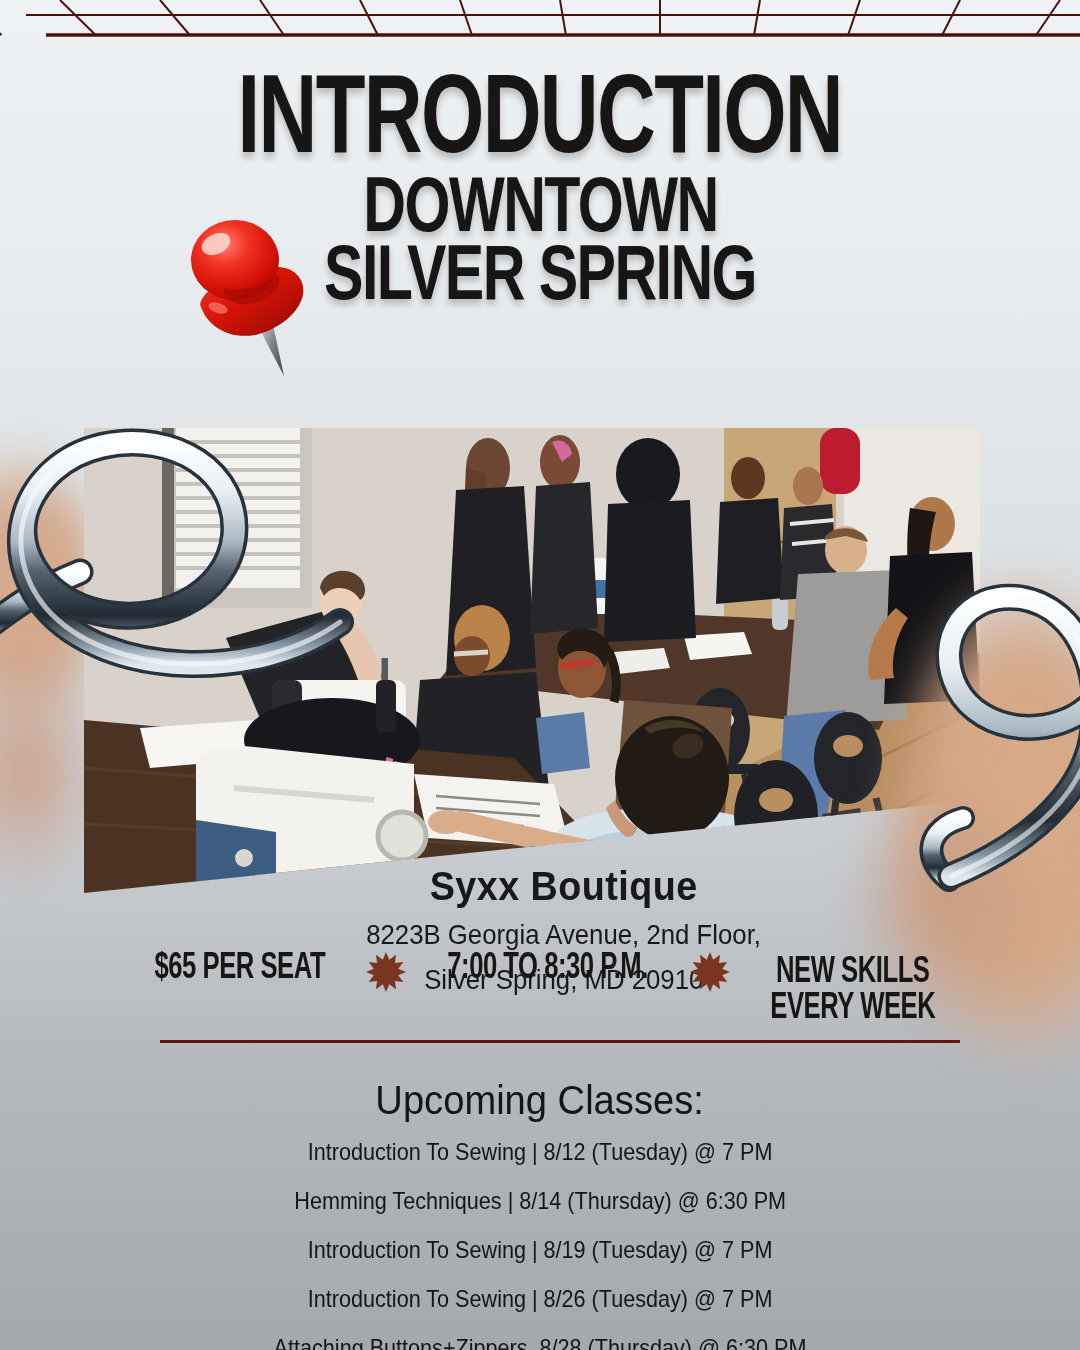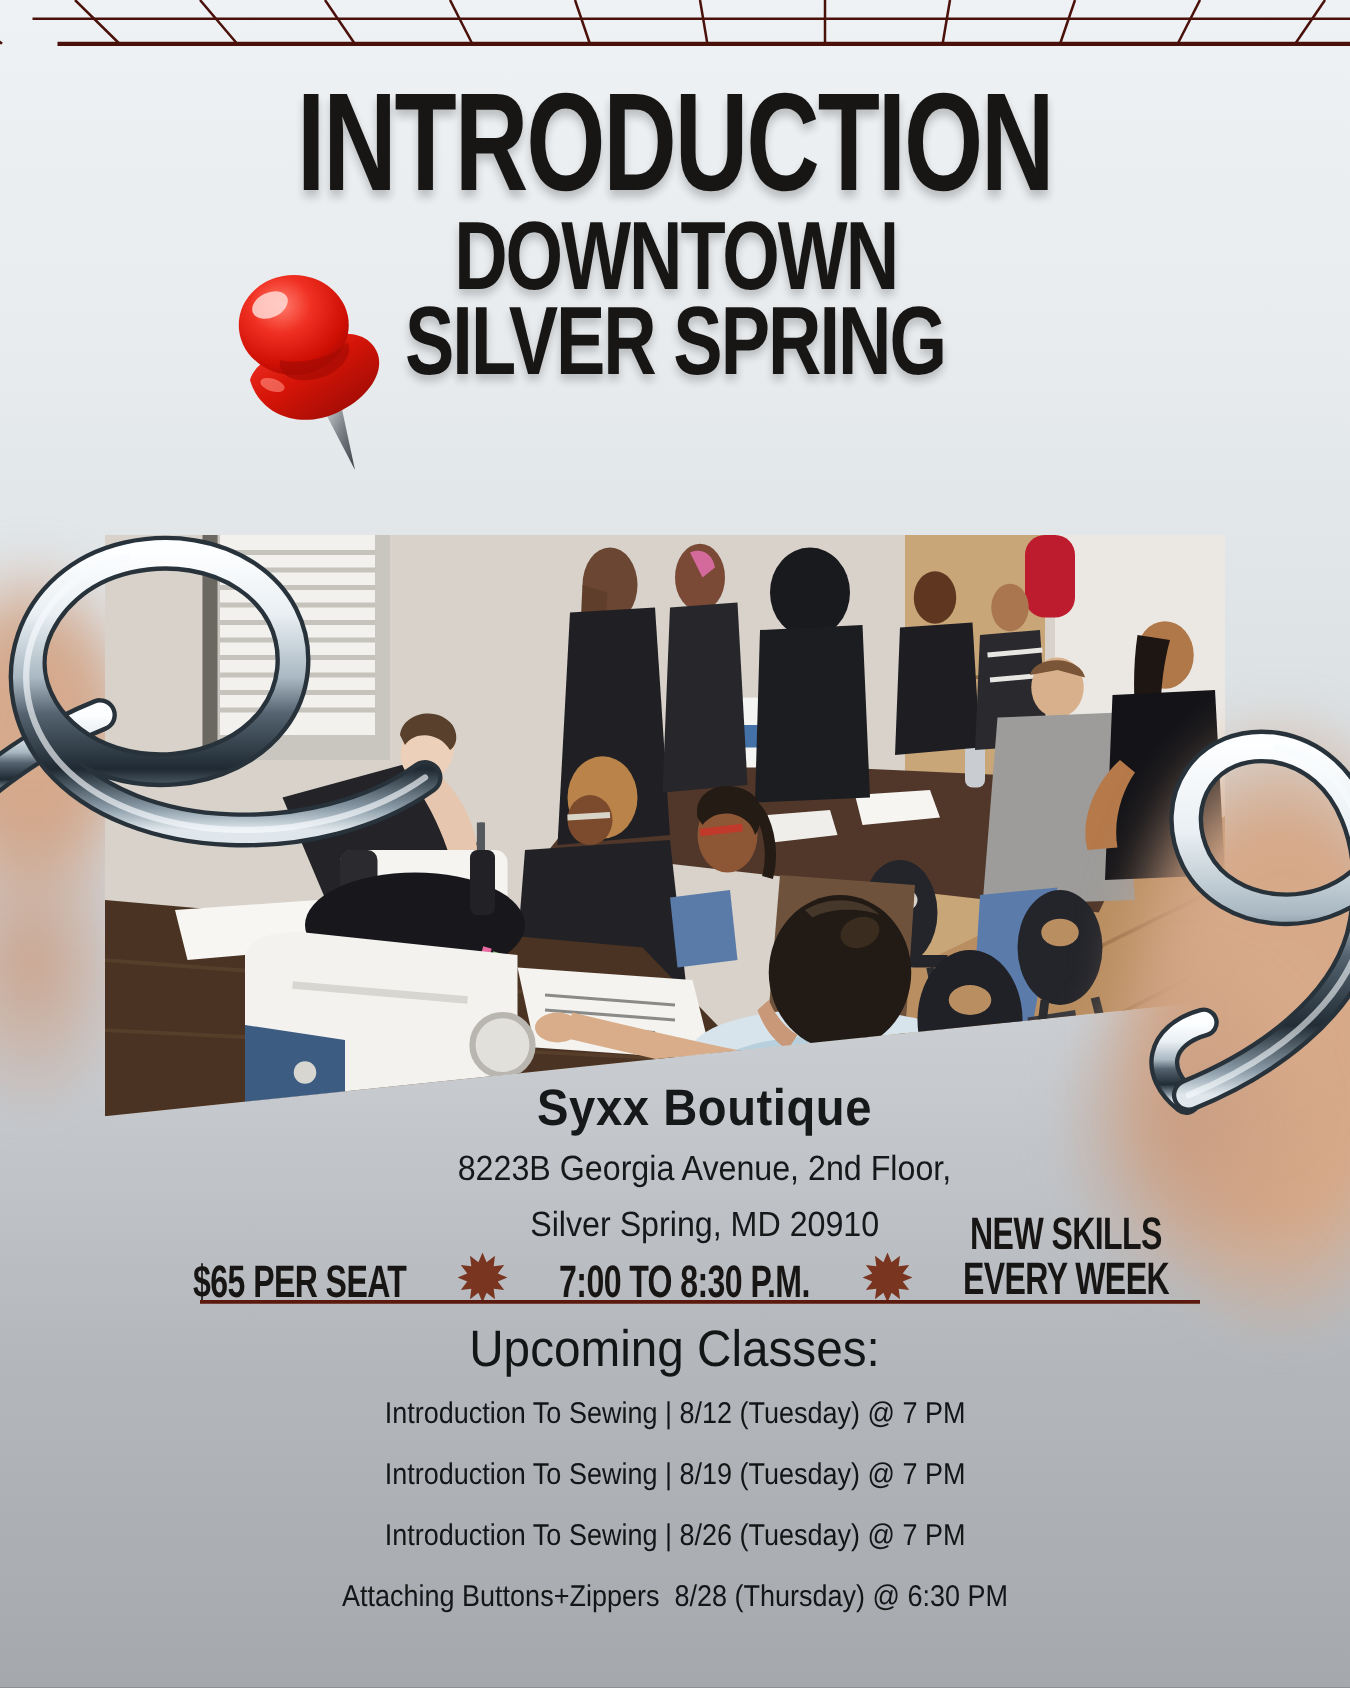--- a/index.html
+++ b/index.html
@@ -43,29 +43,29 @@
   
   .spiral-left{left:-12px;top:420px;width:368px;height:290px;z-index:7;}
   .spiral-right{left:905px;top:528px;width:200px;height:365px;z-index:7;}
   
   .venue{left:0;top:860px;width:1080px;text-align:center;color:#17181a;z-index:8;margin-left:24px;}
   .venue-name{font-size:41px;font-weight:700;letter-spacing:.5px;height:52px;line-height:52px;}
   .venue-line{font-size:28px;font-weight:400;height:45px;line-height:45px;}
   .venue-line .sq,.venue-name .sq{display:inline-block;transform:scaleX(.92);}
   .details-row{
     left:150px;top:952px;width:790px;height:90px;z-index:8;
-    display:flex;align-items:flex-end;justify-content:space-between;color:#181614;
+    display:flex;align-items:flex-start;justify-content:space-between;color:#181614;
   }
   .detail-blocky{font-weight:700;font-size:27px;letter-spacing:-.5px;}
   .detail-blocky .sq{display:inline-block;transform:scale(.95,1.35);transform-origin:50% 55%;}
   .tagline{text-align:center;line-height:36px;}
   .star{width:40px;height:40px;flex:0 0 auto;}
   .divider{left:160px;top:1040px;width:800px;height:0;border-top:3px solid #5c190d;z-index:8;}
   .classes{left:0;top:1054px;width:1080px;text-align:center;color:#141517;z-index:8;}
-  .classes-heading{font-size:41px;font-weight:400;height:52px;line-height:50px;text-decoration:underline;text-underline-offset:6px;}
+  .classes-heading{font-size:41px;font-weight:400;height:52px;line-height:50px;text-decoration:underline;text-underline-offset:6px;margin-top:21px;}
   .classes-heading .sq{display:inline-block;transform:scaleX(.93);}
   .class-item{font-size:24px;font-weight:400;height:48px;line-height:48px;margin-top:1px;}
   .class-item .sq{display:inline-block;transform:scaleX(.90);white-space:pre;}
 </style>
 </head>
 <body>
 
 <div class="flyer">
 
   <div class="abs grid-wrap">
@@ -360,19 +360,20 @@
       <div><span class="sq">EVERY WEEK</span></div>
     </div>
   </div>
 
   <div class="abs divider"></div>
 
   <div class="abs classes">
     <div class="classes-heading"><span class="sq">Upcoming Classes:</span></div>
     <div>
       <div class="class-item"><span class="sq">Introduction To Sewing | 8/12 (Tuesday) @ 7 PM</span></div>
+      <div class="class-item"><span class="sq">Hemming Techniques | 8/14 (Thursday) @ 6:30 PM</span></div>
       <div class="class-item"><span class="sq">Introduction To Sewing | 8/19 (Tuesday) @ 7 PM</span></div>
       <div class="class-item"><span class="sq">Introduction To Sewing | 8/26 (Tuesday) @ 7 PM</span></div>
       <div class="class-item"><span class="sq">Attaching Buttons+Zippers  8/28 (Thursday) @ 6:30 PM</span></div>
     </div>
   </div>
 
 </div>
 
 </body></html>

